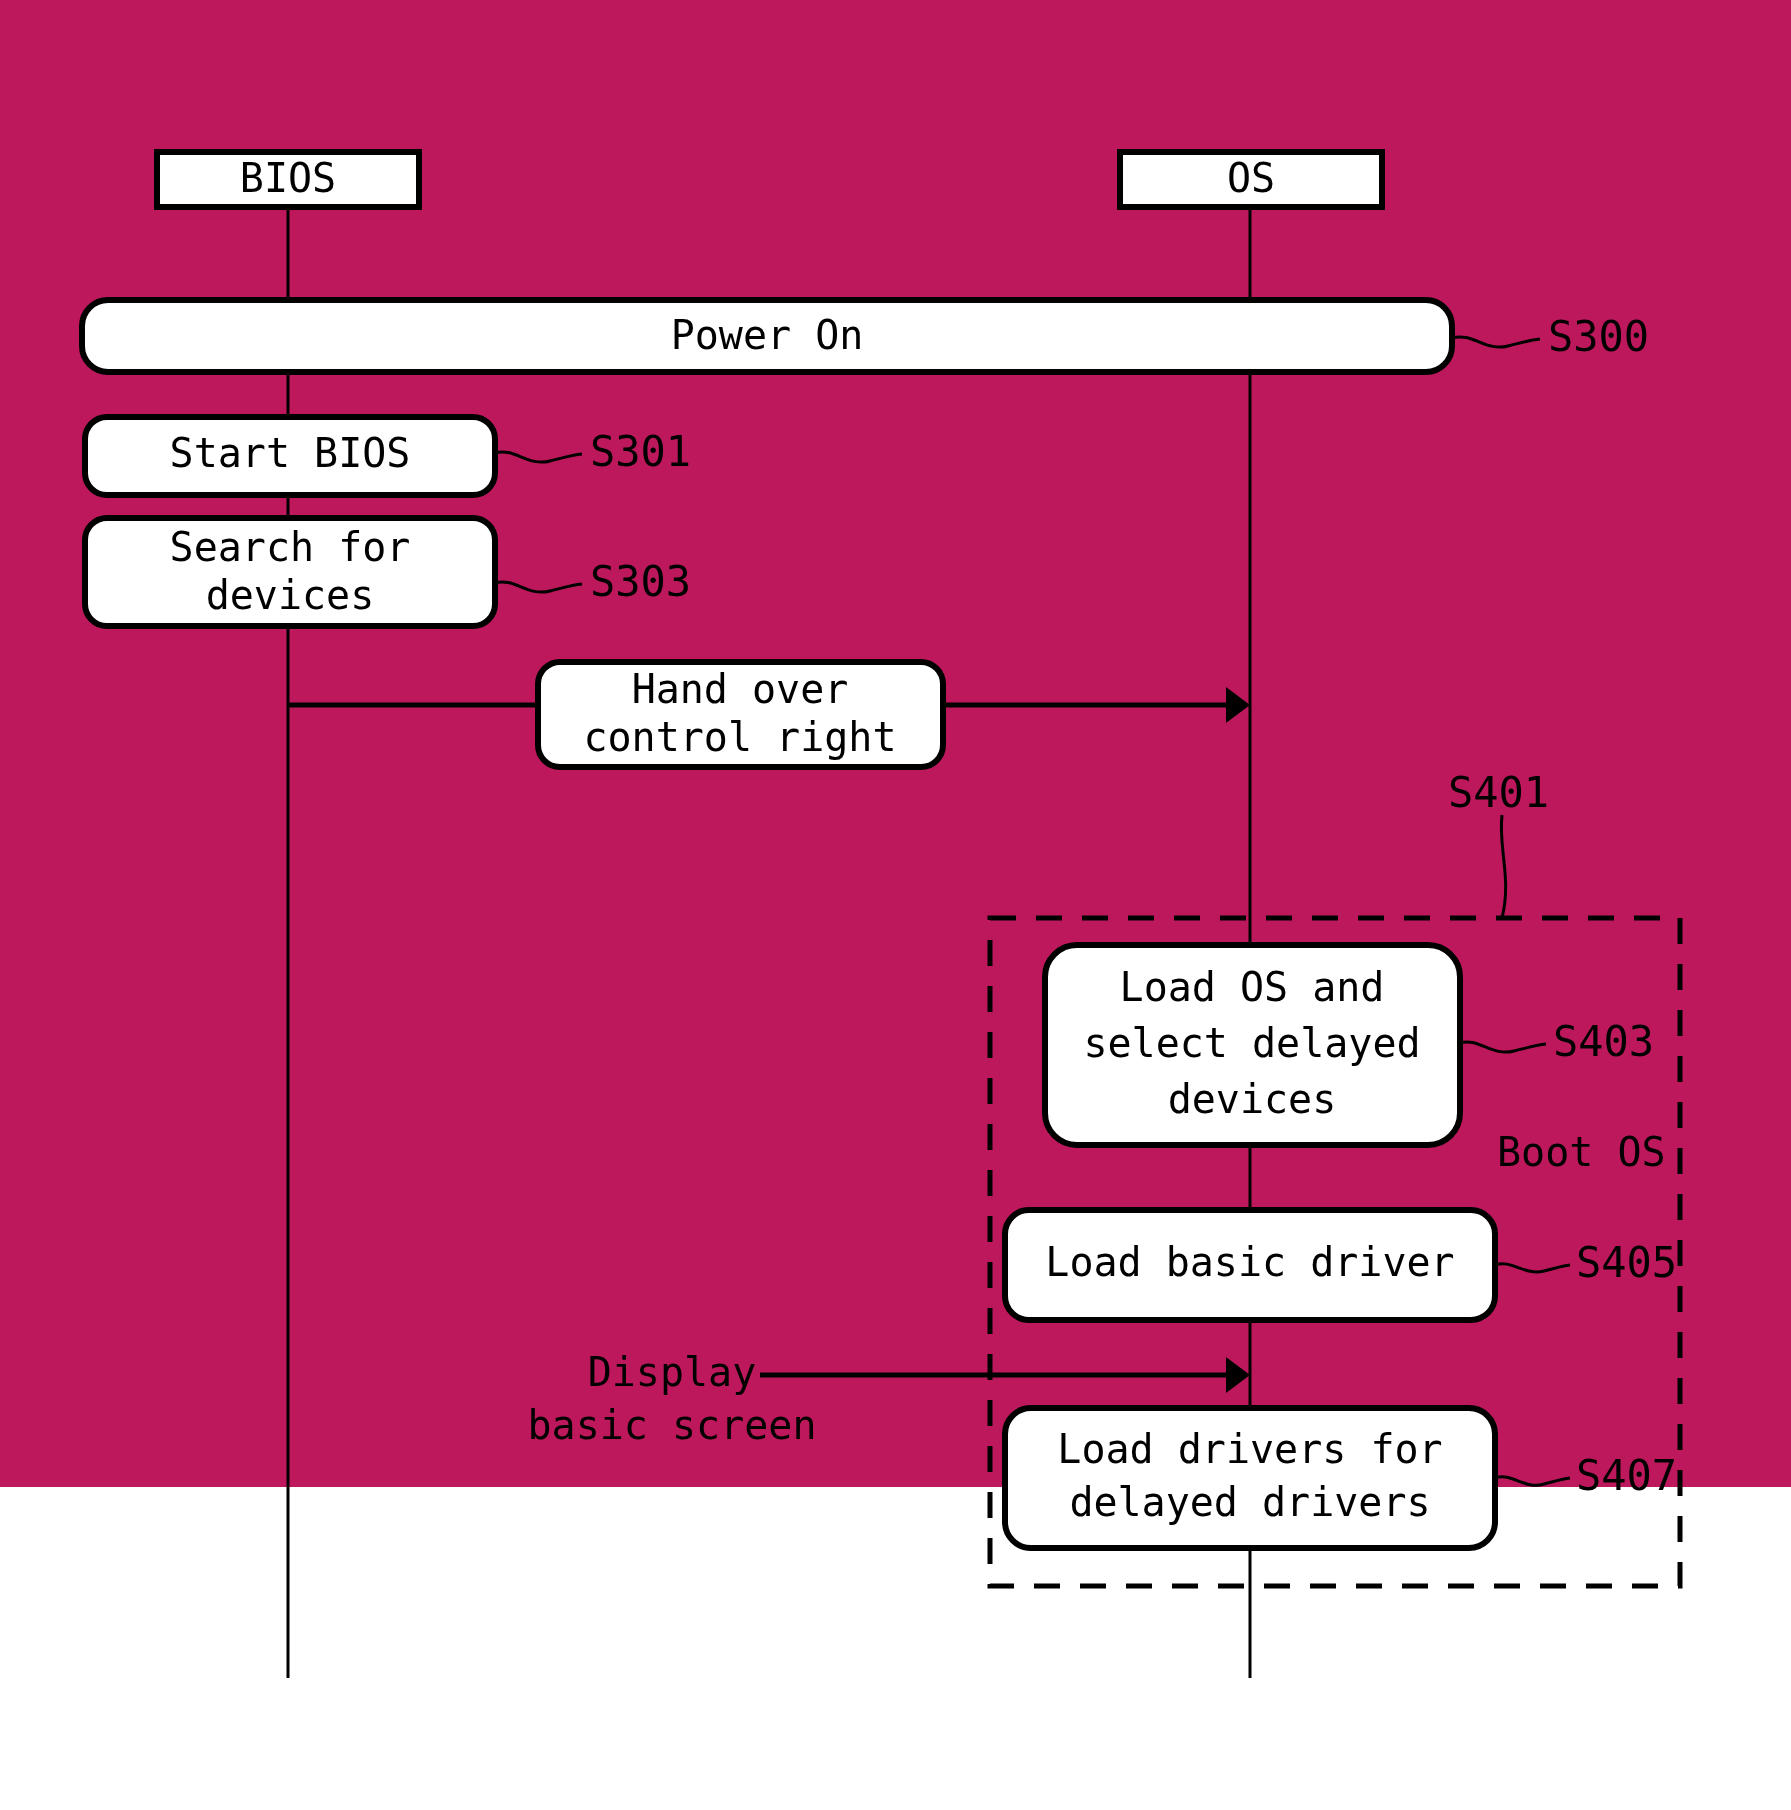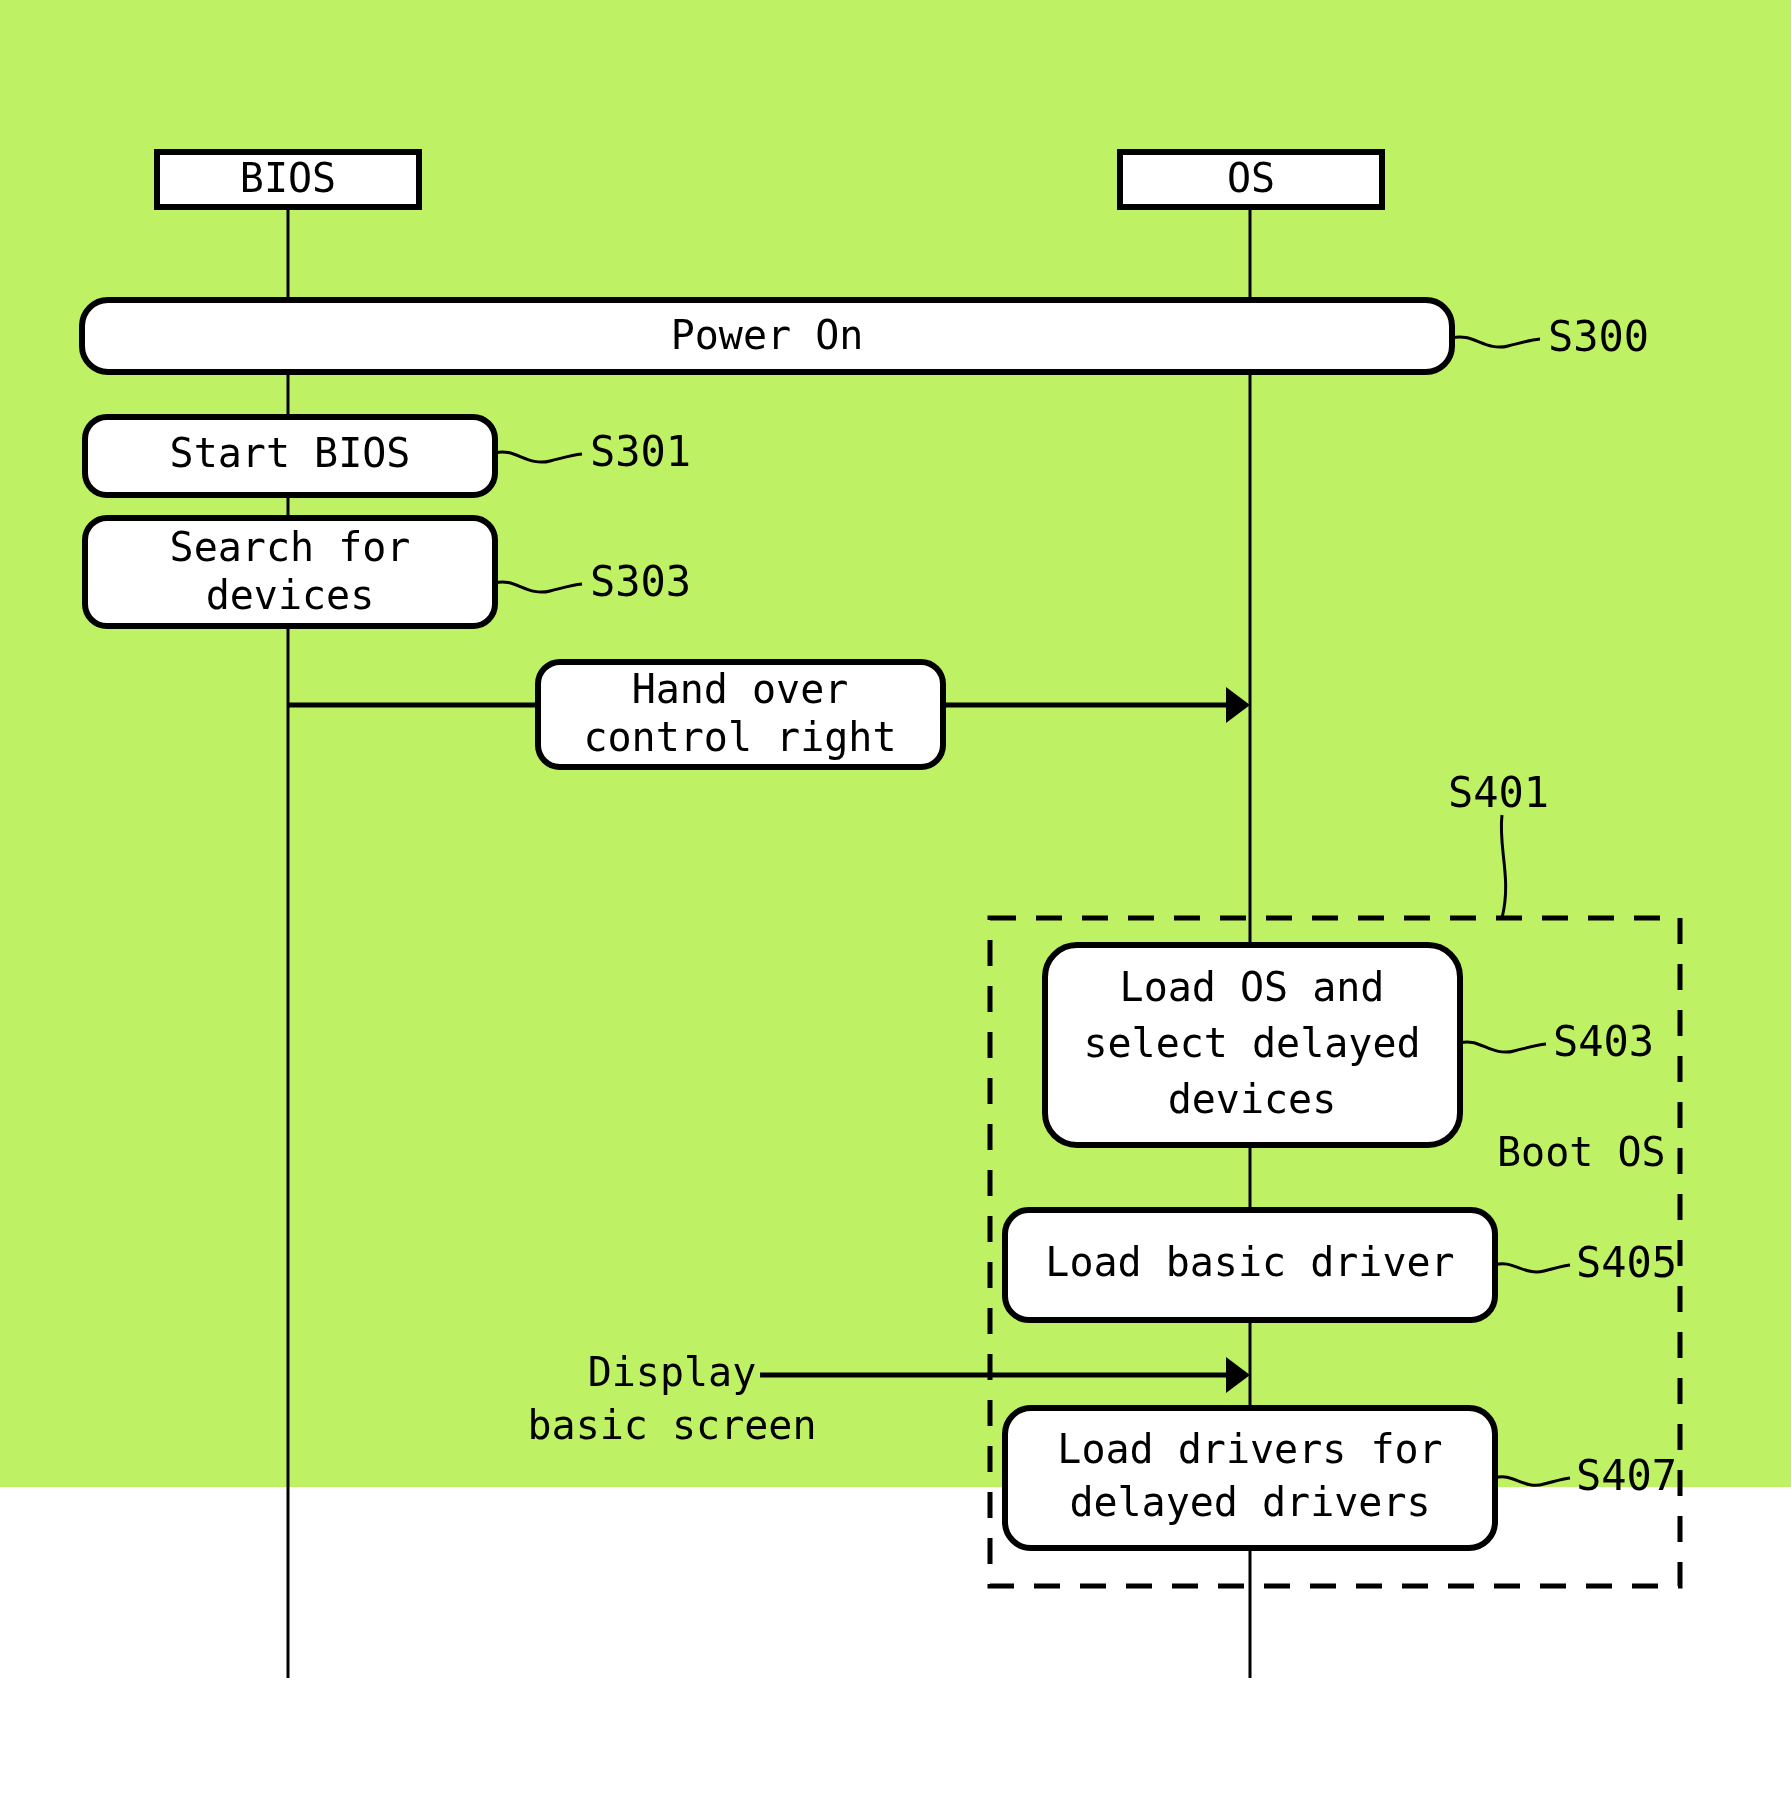--- a/index.html
+++ b/index.html
@@ -9,21 +9,21 @@
   }
   body {
     width: 1791px;
     height: 1810px;
     font-family: "DejaVu Sans Mono", monospace;
   }
   #diagram-root {
     position: relative;
     width: 1791px;
     height: 1487px;
-    background: #bef264;
+    background: #be185d;
   }
   svg.layer {
     position: absolute;
     top: 0;
     left: 0;
     width: 1791px;
     height: 1810px;
   }
   .txt {
     font-family: "DejaVu Sans Mono", monospace;

